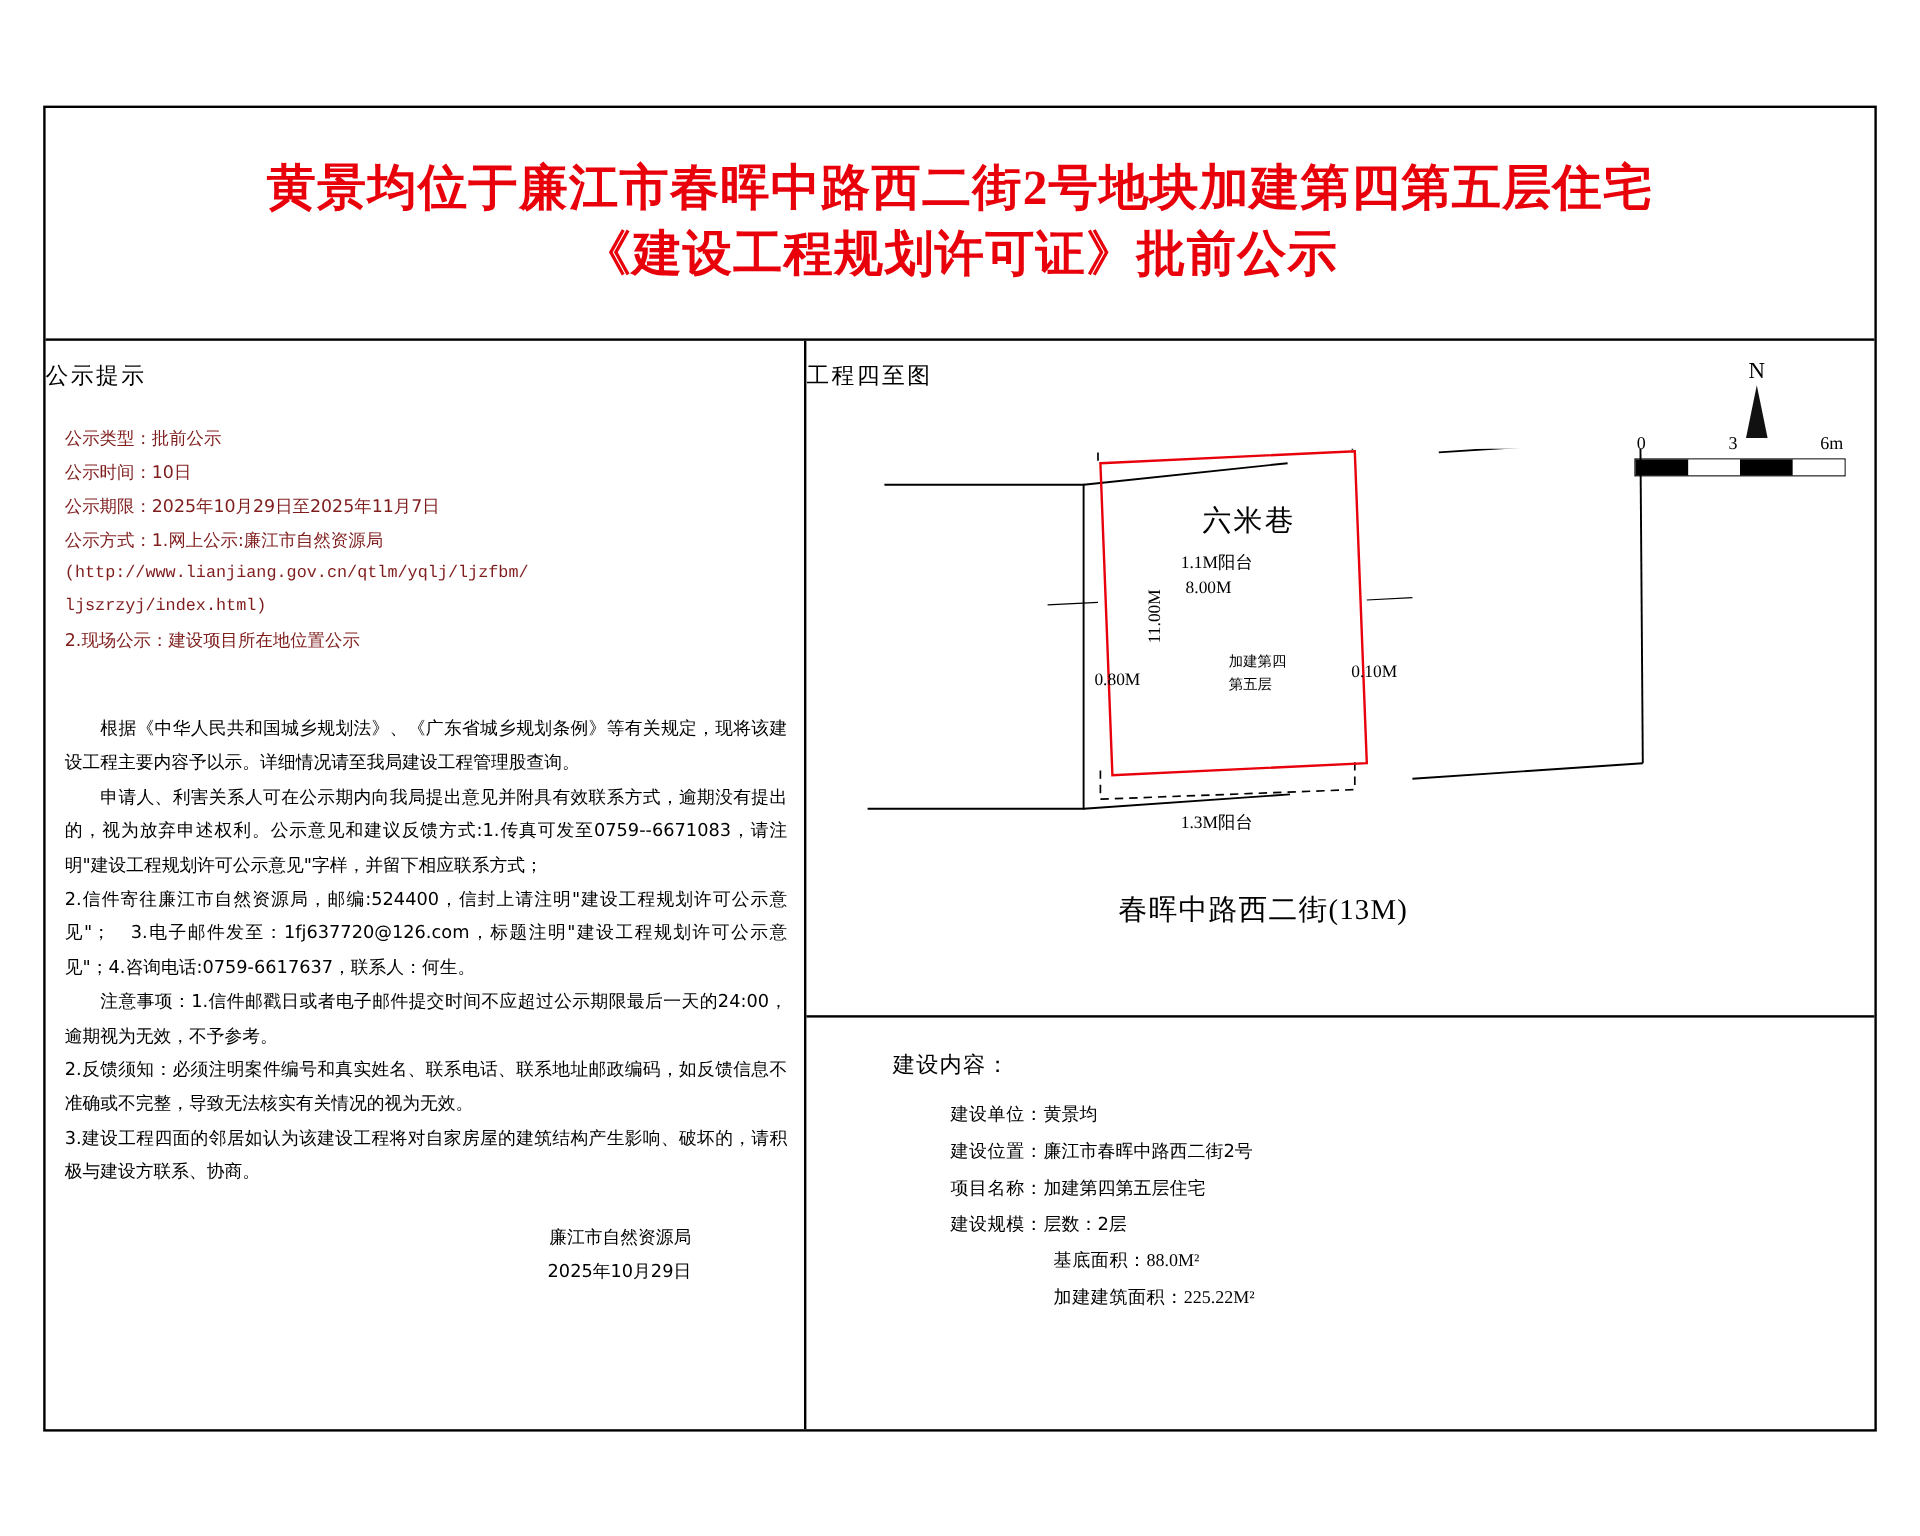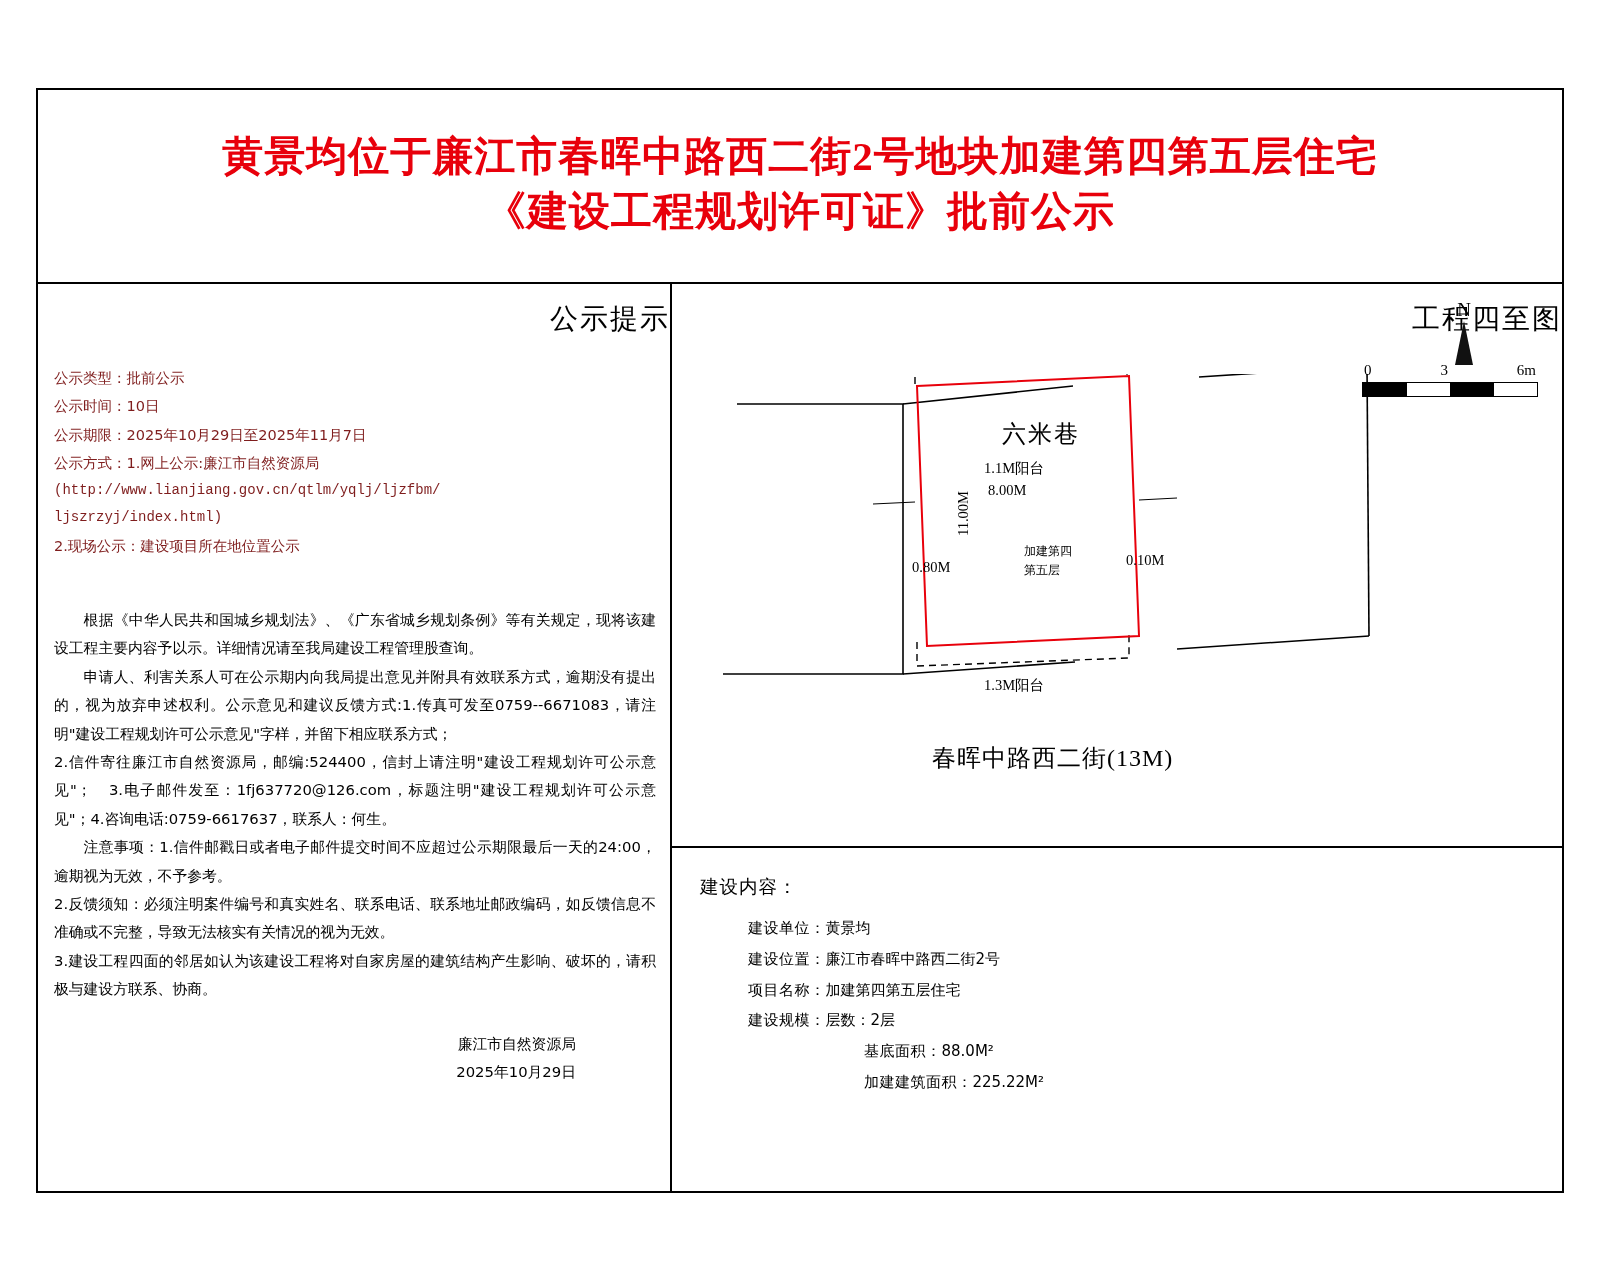--- a/index.html
+++ b/index.html
@@ -56,23 +56,23 @@
     box-sizing: border-box;
     position: relative;
   }
   .right-col {
     flex: 1;
     display: flex;
     flex-direction: column;
     box-sizing: border-box;
   }
   .panel-heading {
-    text-align: right;
-    font-family: "Liberation Serif", serif;
-    font-size: 28px;
+    text-align: left;
+    font-family: "Liberation Serif", serif;
+    font-size: 19px;
     margin-top: 16px;
     letter-spacing: 2px;
   }
   
   .notice-meta {
     margin: 26px 0 0 16px;
     font-family: "DejaVu Sans", sans-serif;
     font-size: 14.5px;
     line-height: 1.95;
     color: #7f1d1d;
@@ -180,36 +180,36 @@
     left: 352px; top: 168px;
     font-family: "Liberation Serif", serif;
     font-size: 12px;
     line-height: 1.55;
     white-space: nowrap;
   }
   
   .info-panel {
     flex: 1;
     box-sizing: border-box;
-    padding: 26px 0 0 28px;
+    padding: 26px 0 0 72px;
     font-family: "DejaVu Sans", sans-serif;
   }
   .info-title {
     font-size: 18.5px;
     letter-spacing: 1px;
     margin-bottom: 14px;
   }
   .info-list { margin-left: 48px; }
   .info-item {
     font-size: 15px;
     line-height: 2.05;
     white-space: nowrap;
   }
   .info-item .k { letter-spacing: 0.5px; }
-  .info-sub { margin-left: 116px; }
+  .info-sub { margin-left: 86px; font-family: Liberation Serif, serif; }
 </style>
 </head>
 <body>
 
 <div class="sheet">
 
   <div class="title-block">
     <div class="title-line">黄景均位于廉江市春晖中路西二街2号地块加建第四第五层住宅</div>
     <div class="title-line">《建设工程规划许可证》批前公示</div>
   </div>

